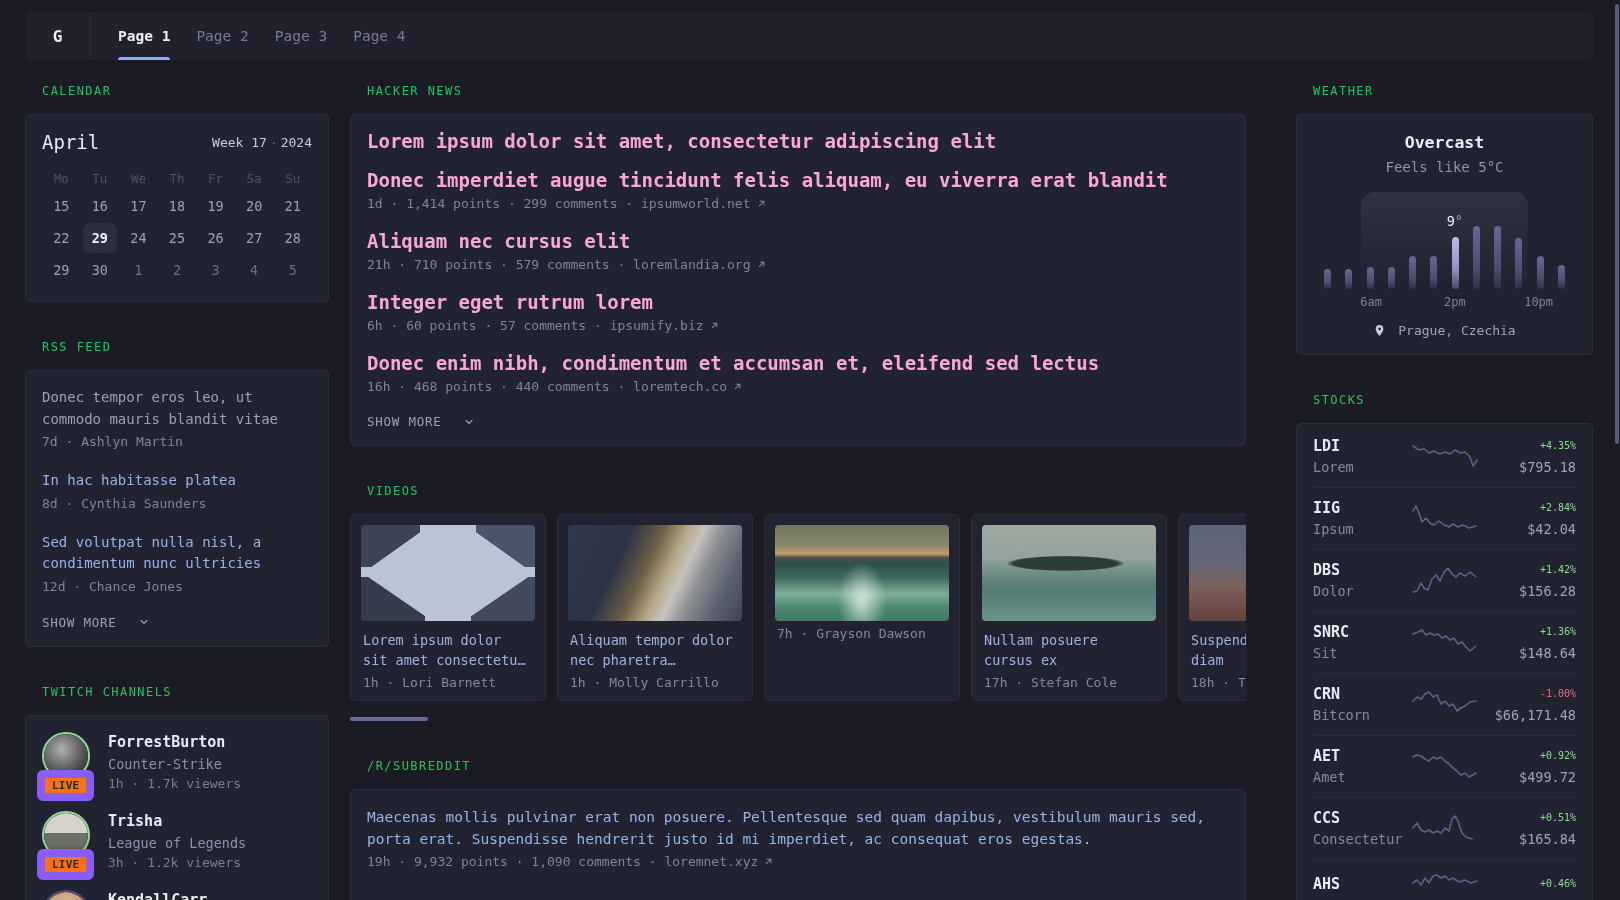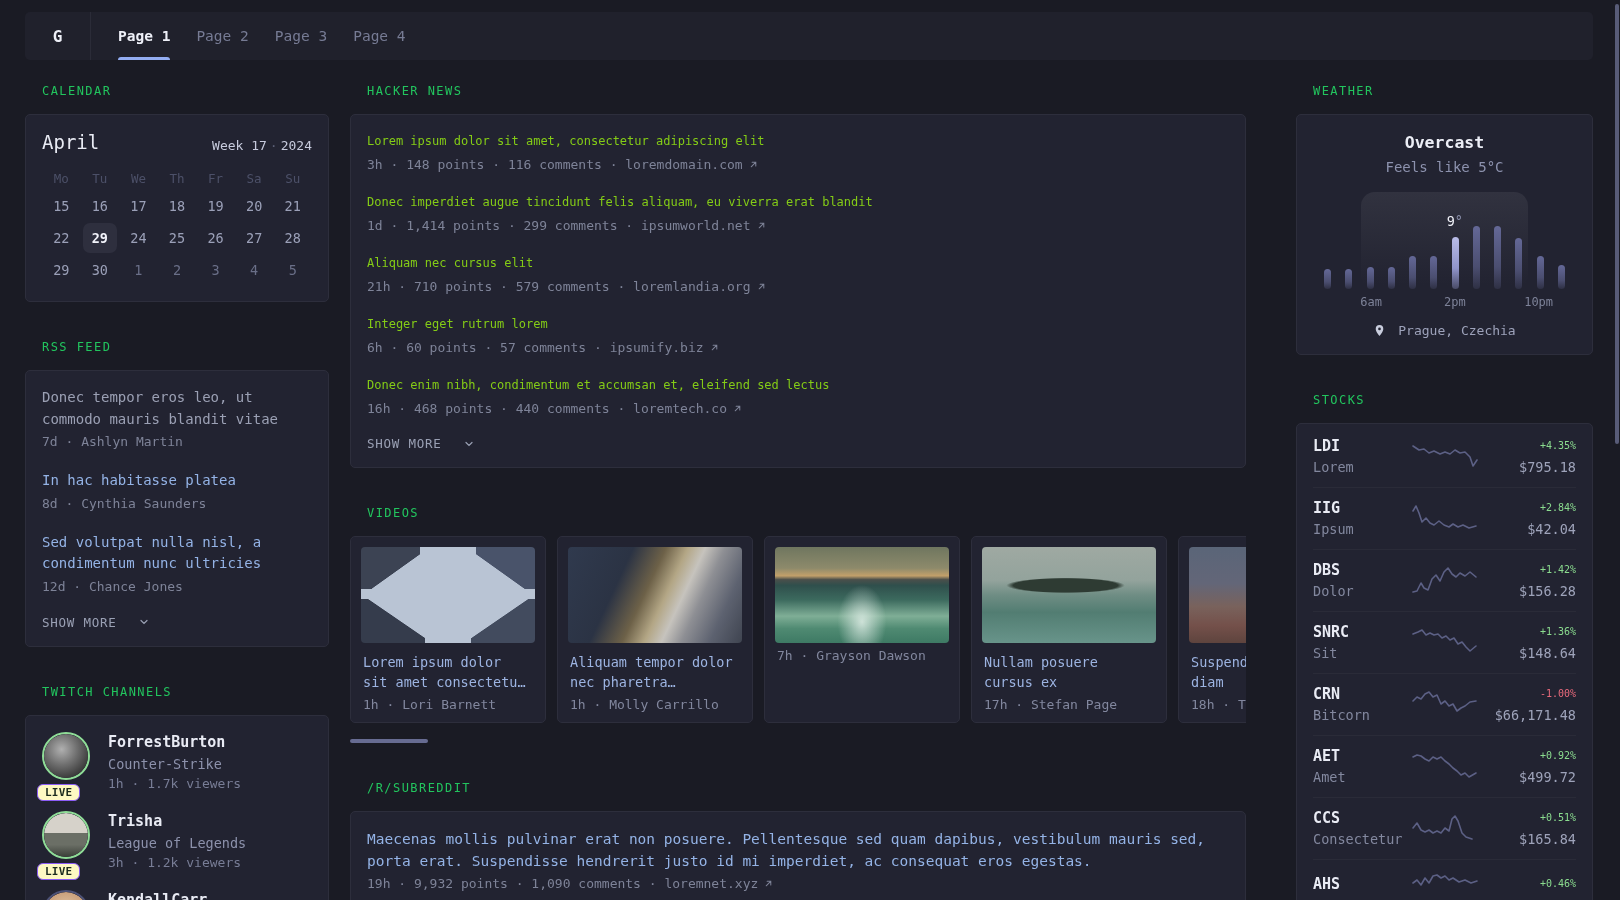--- a/index.html
+++ b/index.html
@@ -21,54 +21,54 @@
          border-radius:3px 3px 0 0; background:#93adf2; }
   
   .main { display:flex; margin:24px 0 0 25px; align-items:flex-start; }
   .col-left  { width:304px; margin-right:21px; flex:none; }
   .col-mid   { width:896px; margin-right:50px; flex:none; }
   .col-right { width:297px; flex:none; }
   .widget { margin-bottom:38px; }
   .w-header { font-size:12px; letter-spacing:.12em; color:#22c55e; margin:0 0 16px 17px; line-height:14px; }
   .card { background:#222331; border:1px solid #2d2e3c; border-radius:5px; padding:16px; }
   
-  .cal-top { display:flex; justify-content:space-between; align-items:flex-end; }
+  .cal-top { display:flex; justify-content:space-between; align-items:center; }
   .cal-month { font-size:19px; color:#e9ebf4; }
   .cal-week { font-size:13px; color:#c7cbdd; }
   .cal-week .dot { color:#5b5f76; margin:0 3px; }
   .cal-grid { display:grid; grid-template-columns:repeat(7,1fr); margin-top:14px; row-gap:2px; }
   .cal-cell { height:30px; display:flex; align-items:center; justify-content:center;
               font-size:13.5px; color:#9ba0b8; }
   .cal-cell.wd { color:#4c5068; font-size:12.5px; height:22px; }
   .cal-cell.sel span { background:#2e2f3e; color:#f2f3fa; font-weight:bold; border-radius:7px;
               width:34px; height:30px; display:flex; align-items:center; justify-content:center; }
   .cal-cell.dim { color:#6a6f88; }
   
   .feed-item { margin-bottom:19px; }
   .feed-title { font-size:14px; line-height:21.5px; color:#94b3e6; cursor:pointer; }
   .feed-title.read { color:#9ba0b4; }
   .feed-meta { font-size:13px; color:#7e8398; margin-top:2px; line-height:19px; }
   .show-more { font-size:12.5px; letter-spacing:.06em; color:#9aa0b4; cursor:pointer;
                display:flex; align-items:center; gap:22px; margin-top:2px; }
   .hn-item { margin-bottom:18px; }
-  .hn-title { font-size:12px; line-height:21px; color:#84cc16; cursor:pointer; }
+  .hn-title { font-size:19px; line-height:21px; color:#f9a8d4; cursor:pointer;font-weight:bold; }
   .hn-meta { font-size:13px; color:#7e8398; margin-top:3px; line-height:19px;
              display:flex; align-items:center; gap:5px; }
   
   .tw-row { display:flex; gap:16px; margin-bottom:18px; cursor:pointer; }
   .tw-av-wrap { position:relative; width:50px; flex:none; }
   .tw-av { width:48px; height:48px; border-radius:50%; border:2px solid #8fdc97; overflow:hidden; }
   .tw-av.offline { border-color:#4c5176; }
   .tw-av .img { width:100%; height:100%; border-radius:50%; }
   .av1 { background:radial-gradient(circle at 40% 35%, #b0b0b0, #6f6f6f 40%, #2b2b2b 85%); }
   .av2 { background:linear-gradient(to bottom,#d6d2ca 0 46%,#6b6f66 46% 72%,#3a3f38 100%); }
   .av3 { background:radial-gradient(circle at 50% 42%, #e3c9a8, #caa07c 55%, #9aa0b5 100%); }
-  .live-badge { position:absolute; left:-5px; bottom:-8px; background:#fef9c3; color:#1c2b1e;
+  .live-badge { position:absolute; left:-5px; bottom:-8px; background:#f97316; color:#1c2b1e;
                 font-size:11px; font-weight:bold; padding:1px 7px; border-radius:6px;
-                border:1px solid #8b5cf6; letter-spacing:.02em; }
+                border:8px solid #8b5cf6; letter-spacing:.02em; }
   .tw-name { font-size:15px; font-weight:bold; color:#e9ebf4; line-height:20px; }
   .tw-game { font-size:13.5px; color:#8d92ac; margin-top:3px; line-height:18px; }
   .tw-meta { font-size:13px; color:#787d96; margin-top:2px; line-height:18px; }
   
   .vid-row { display:flex; gap:11px; width:896px; overflow:hidden; }
   .vid-card { flex:0 0 196px; background:#222331; border:1px solid #2d2e3c; border-radius:5px;
               padding:10px 12px 10px; cursor:pointer; }
   .thumb { height:96px; border-radius:4px; margin:0 -2px; }
   .th1 { background-color:#b9c4d4;
     background-image:
@@ -266,28 +266,20 @@
     </div>
   </div>
 
   <div class="col-mid">
 
     <div class="widget">
       <div class="w-header">HACKER NEWS</div>
       <div class="card">
         <div class="hn-item">
           <div class="hn-title">Lorem ipsum dolor sit amet, consectetur adipiscing elit</div>
-          <div class="hn-meta">
-              <span>3h · 148 points · 116 comments · loremdomain.com</span>
-              <span class="icon">
-                <svg width="11" height="11" viewBox="0 0 24 24">
-                  <path d="M7 17L17 7M9 7h8v8" stroke="#7e8398" stroke-width="2.2" fill="none" stroke-linecap="round"></path>
-                </svg>
-              </span>
-            </div>
         </div>
         <div class="hn-item">
           <div class="hn-title">Donec imperdiet augue tincidunt felis aliquam, eu viverra erat blandit</div>
           <div class="hn-meta">
               <span>1d · 1,414 points · 299 comments · ipsumworld.net</span>
               <span class="icon">
                 <svg width="11" height="11" viewBox="0 0 24 24">
                   <path d="M7 17L17 7M9 7h8v8" stroke="#7e8398" stroke-width="2.2" fill="none" stroke-linecap="round"></path>
                 </svg>
               </span>
@@ -350,21 +342,21 @@
           <div class="vid-title">Aliquam tempor dolor nec pharetra…</div>
           <div class="vid-meta">1h · Molly Carrillo</div>
         </div>
         <div class="vid-card">
           <div class="thumb th3"></div>
           <div class="vid-meta">7h · Grayson Dawson</div>
         </div>
         <div class="vid-card">
           <div class="thumb th4"></div>
           <div class="vid-title">Nullam posuere cursus ex</div>
-          <div class="vid-meta">17h · Stefan Page</div>
+          <div class="vid-meta">17h · Stefan Cole</div>
         </div>
         <div class="vid-card">
           <div class="thumb th5"></div>
           <div class="vid-title">Suspendisse porta diam</div>
           <div class="vid-meta">18h · Tara</div>
         </div>
       </div>
       <div class="carousel-bar"></div>
     </div>
 

